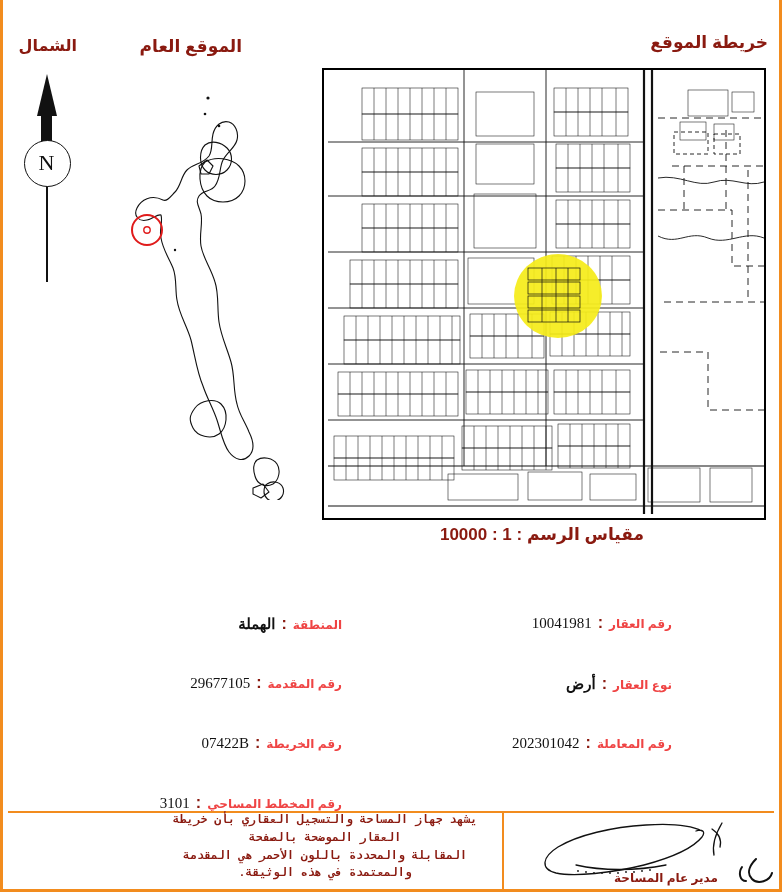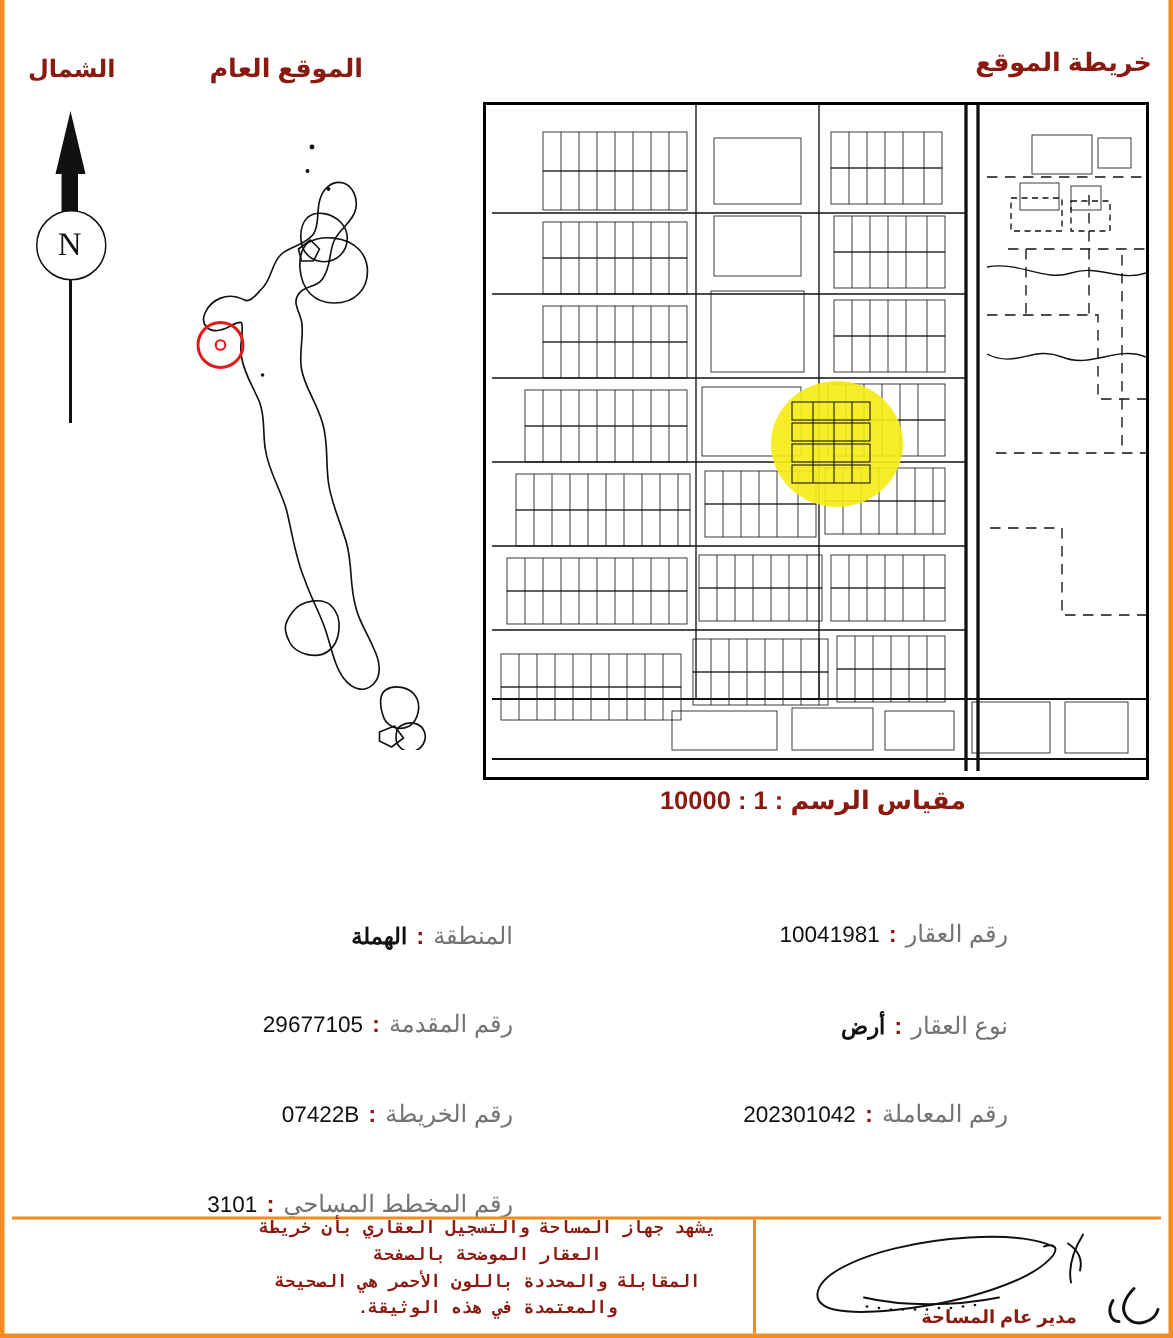--- a/index.html
+++ b/index.html
@@ -147,34 +147,34 @@
     height: 230px;
   }
   .attr-row {
     position: absolute;
     display: flex;
     align-items: baseline;
     direction: rtl;
     white-space: nowrap;
   }
   .attr-label {
-    font-weight: normal;
-    color: #737373;
-    font-size: 16px;
+    font-weight: bold;
+    color: #ef4444;
+    font-size: 12px;
   }
   .attr-colon {
     font-weight: bold;
     color: #8a1a10;
     font-size: 16px;
     margin: 0 6px;
   }
   .attr-value {
     color: #111;
     font-size: 15px;
-    font-family: Liberation Sans, sans-serif;
+    font-family: Liberation Serif, serif;
     margin-top: 40px;
   }
   .attr-value.ar {
     font-weight: bold;
     color: #111;
   }
 
   #row-region      { right: 440px; top: 10px; }
   #row-submission  { right: 440px; top: 70px; }
   #row-mapno       { right: 440px; top: 130px; }
@@ -608,21 +608,21 @@
   </div>
 
 </div>
 
 <div id="footer">
   <div id="footer-sep-top"></div>
   <div id="footer-divider"></div>
 
   <div id="footer-text">
     <div>يشهد جهاز المساحة والتسجيل العقاري بأن خريطة العقار الموضحة بالصفحة</div>
-    <div>المقابلة والمحددة باللون الأحمر هي الصحيحة والمعتمدة في هذه الوثيقة.</div>
+    <div>المقابلة والمحددة باللون الأحمر هي المقدمة والمعتمدة في هذه الوثيقة.</div>
   </div>
 
   <div id="signature-block">
     <svg width="266" height="72" viewBox="0 0 266 72" xmlns="http://www.w3.org/2000/svg">
       <g fill="none" stroke="#111" stroke-width="1.3" stroke-linecap="round">
         <path d="M206 8 C200 18 196 30 198 40"></path>
         <path d="M196 14 C202 18 206 24 204 32"></path>
         <path d="M186 16 C178 12 160 8 130 10 C96 12 62 20 42 32
                  C26 42 24 54 40 58 C58 62 96 58 128 50
                  C158 42 178 32 186 22 C190 16 186 14 180 16"></path>

